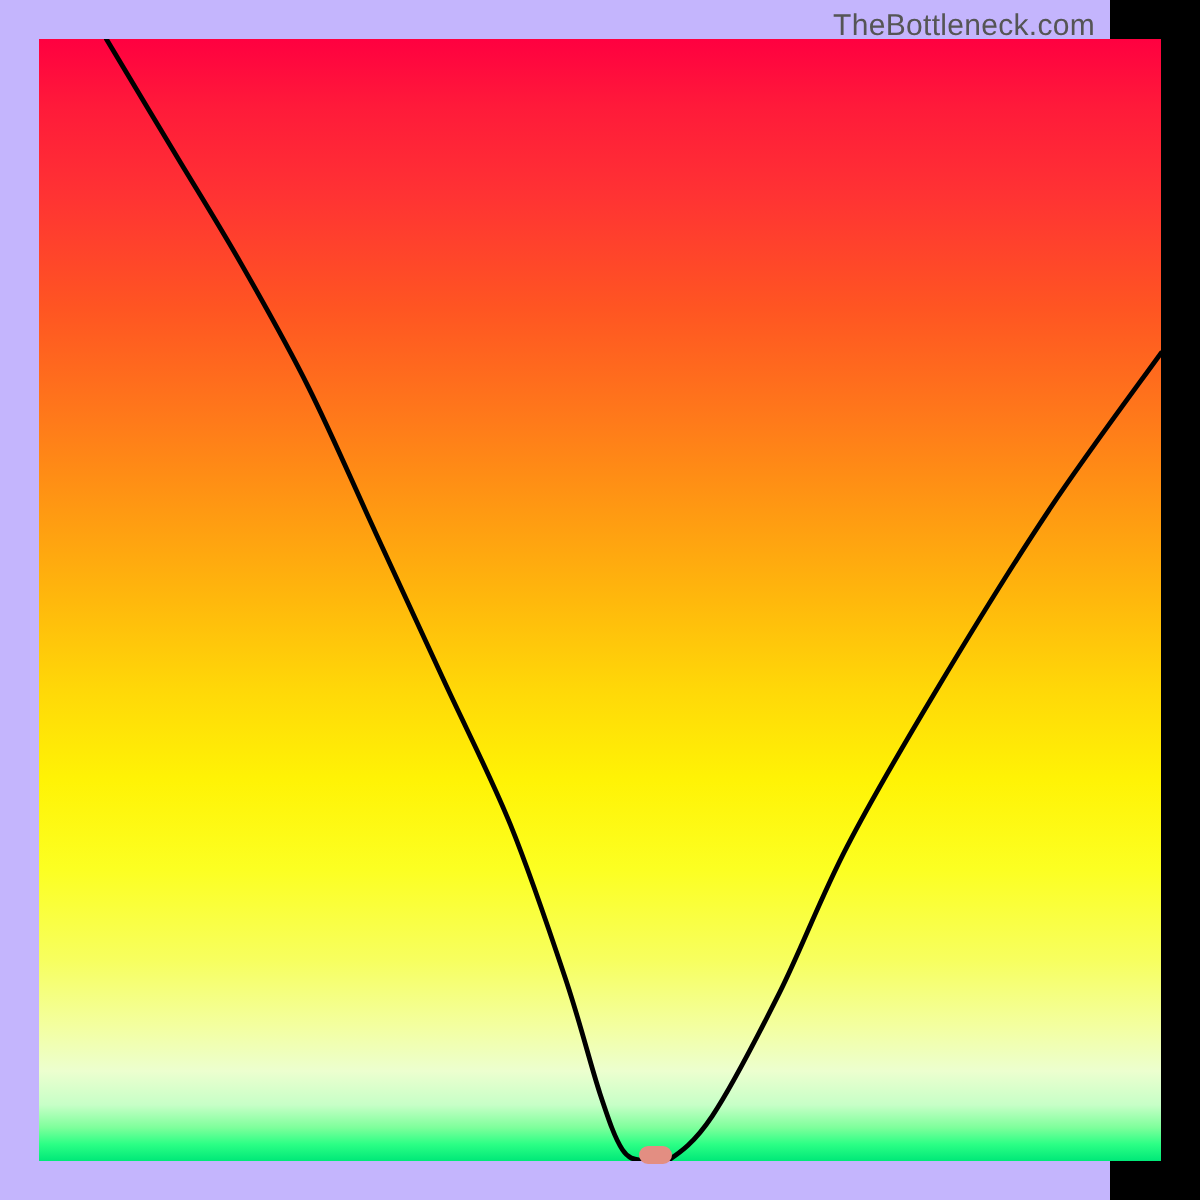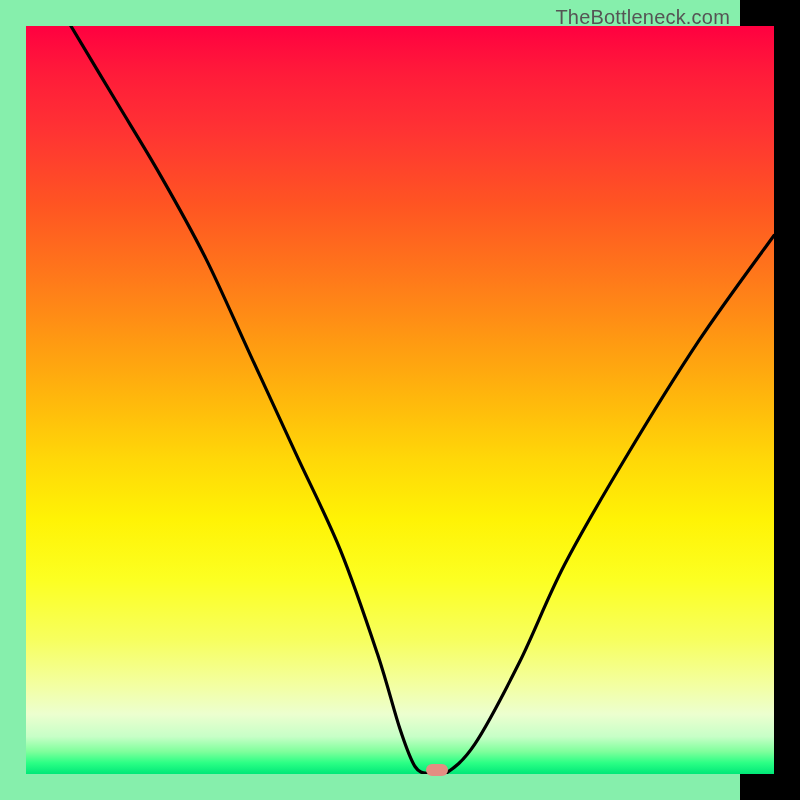--- a/index.html
+++ b/index.html
@@ -8,21 +8,21 @@
     width: 800px;
     height: 800px;
     background: #000;
     overflow: hidden;
     font-family: Arial, Helvetica, sans-serif;
   }
   .frame {
     position: relative;
     width: 740px;
     height: 800px;
-    background: #86efac;
+    background: #c4b5fd;
   }
   .plot {
     position: absolute;
     left: 26px;
     top: 26px;
     width: 748px;
     height: 748px;
     background: linear-gradient(
       to bottom,
       #ff0040 0%,

